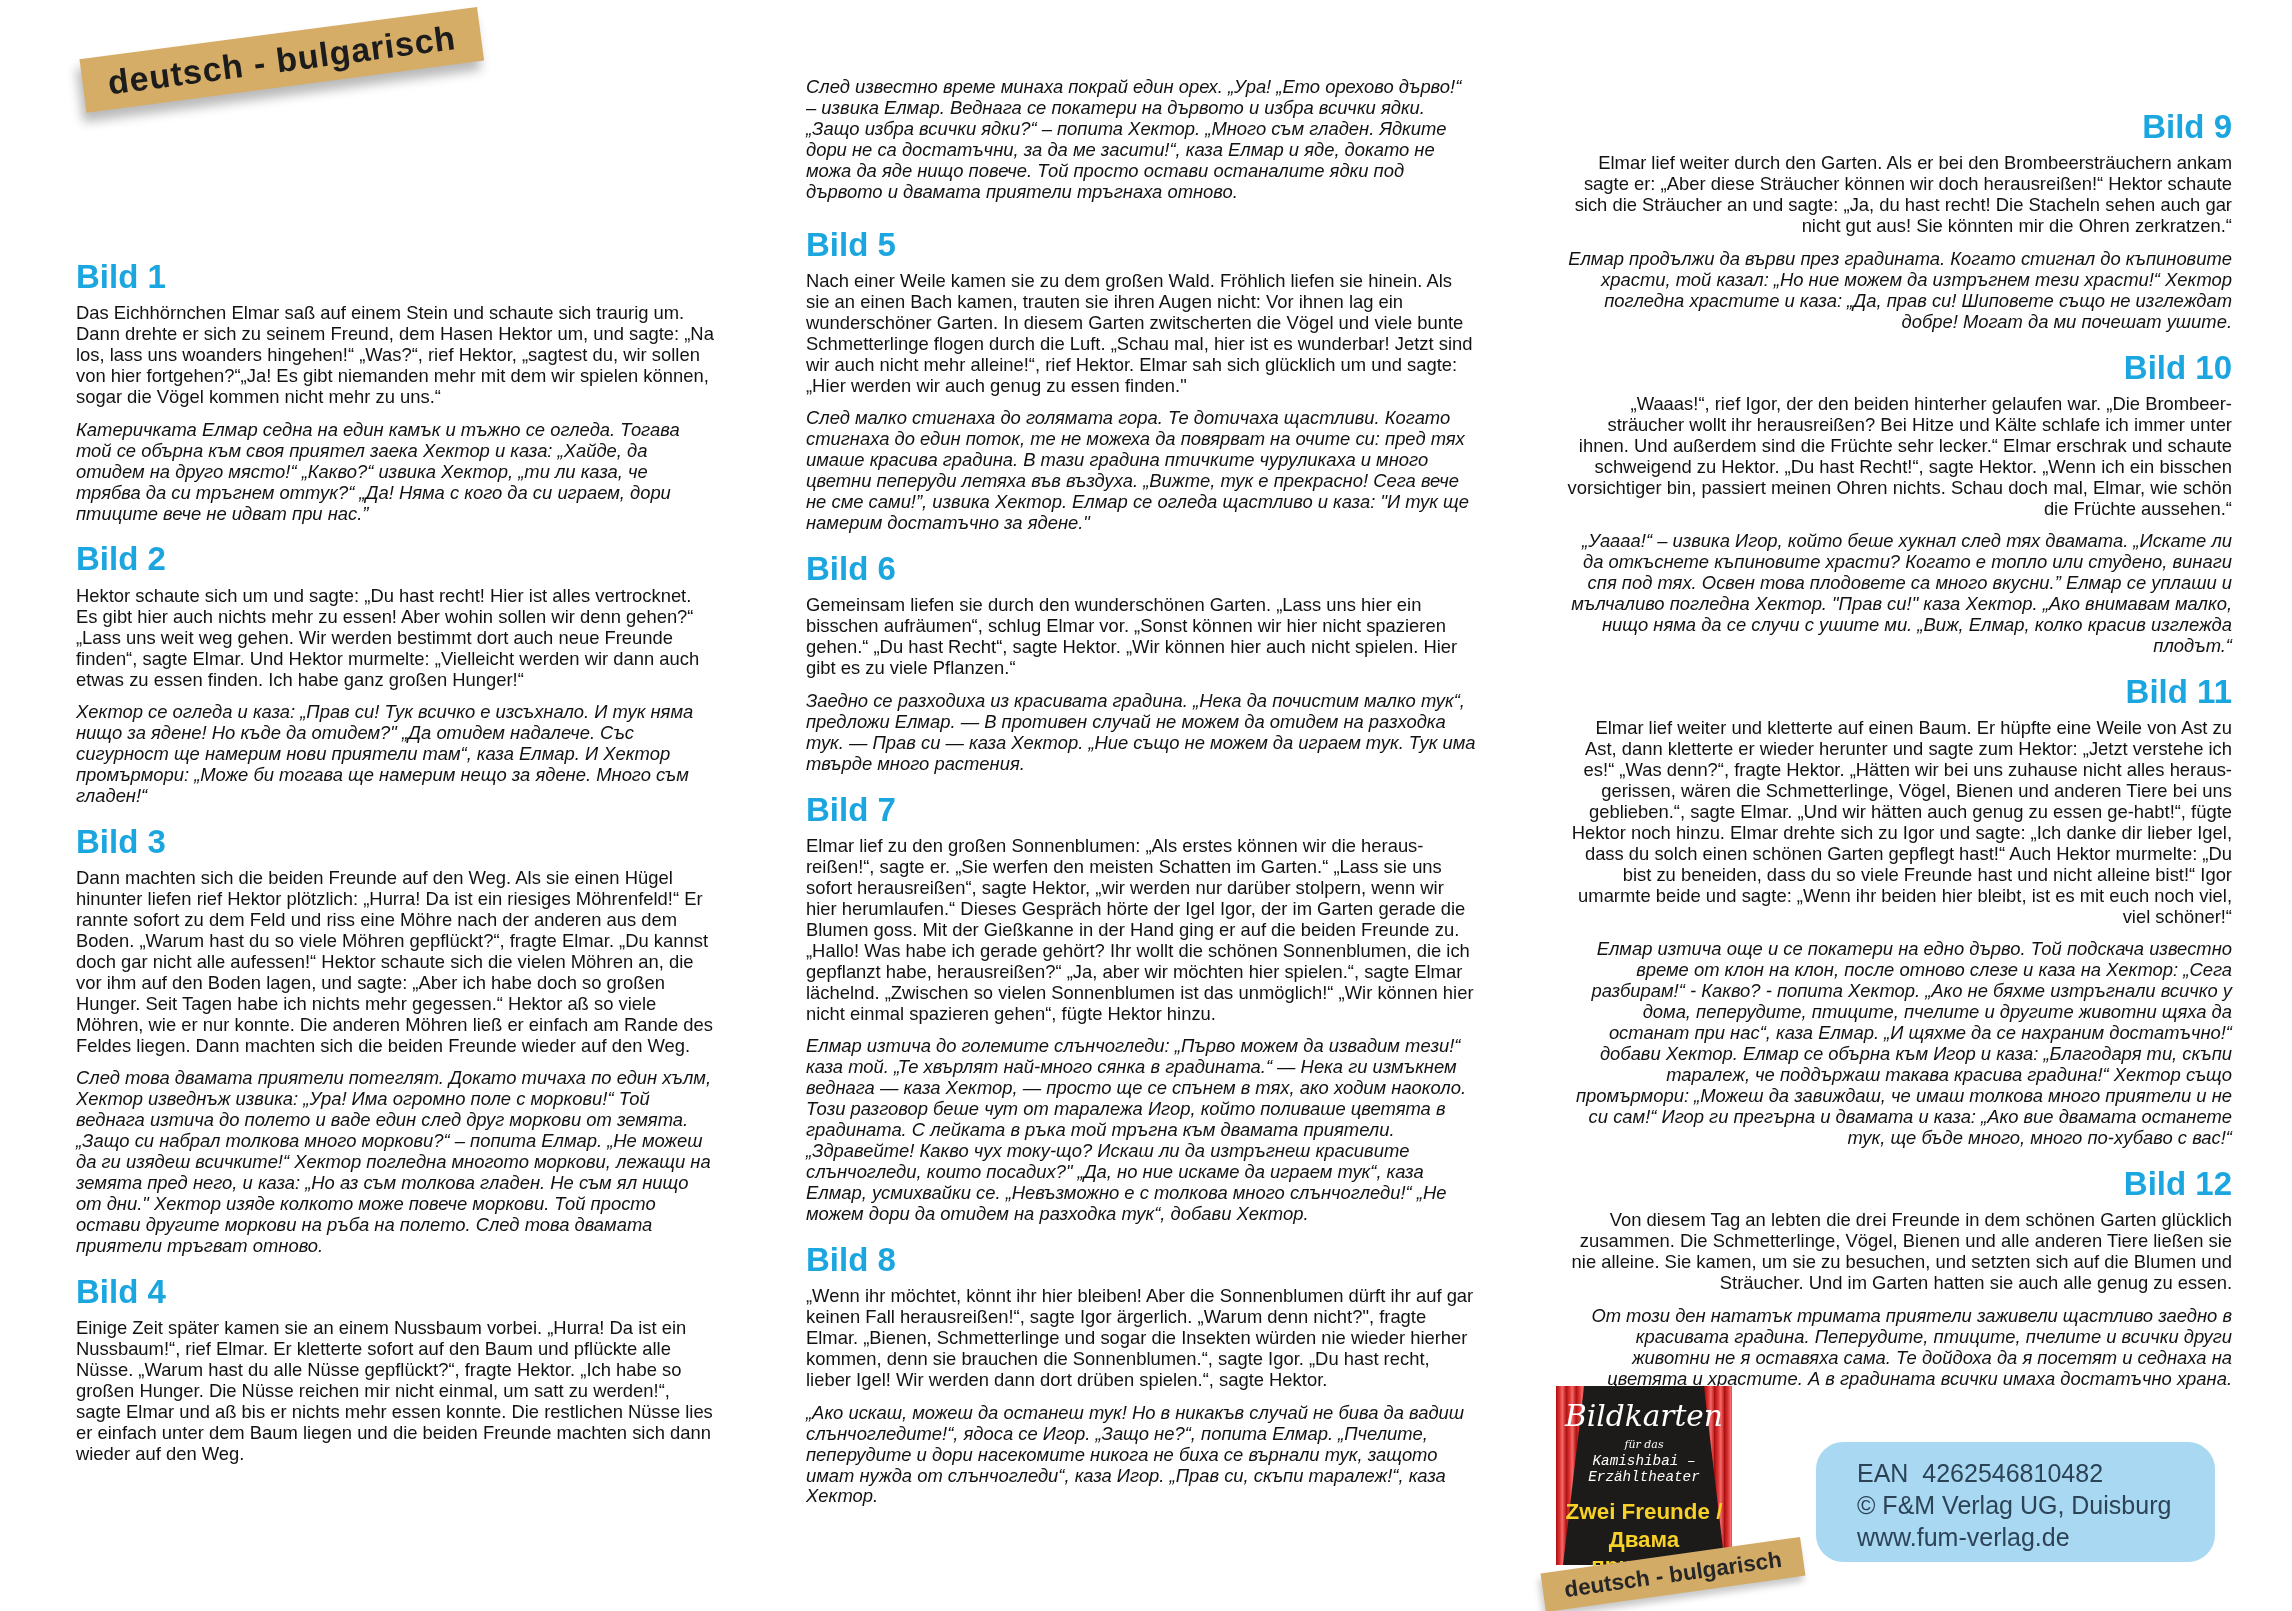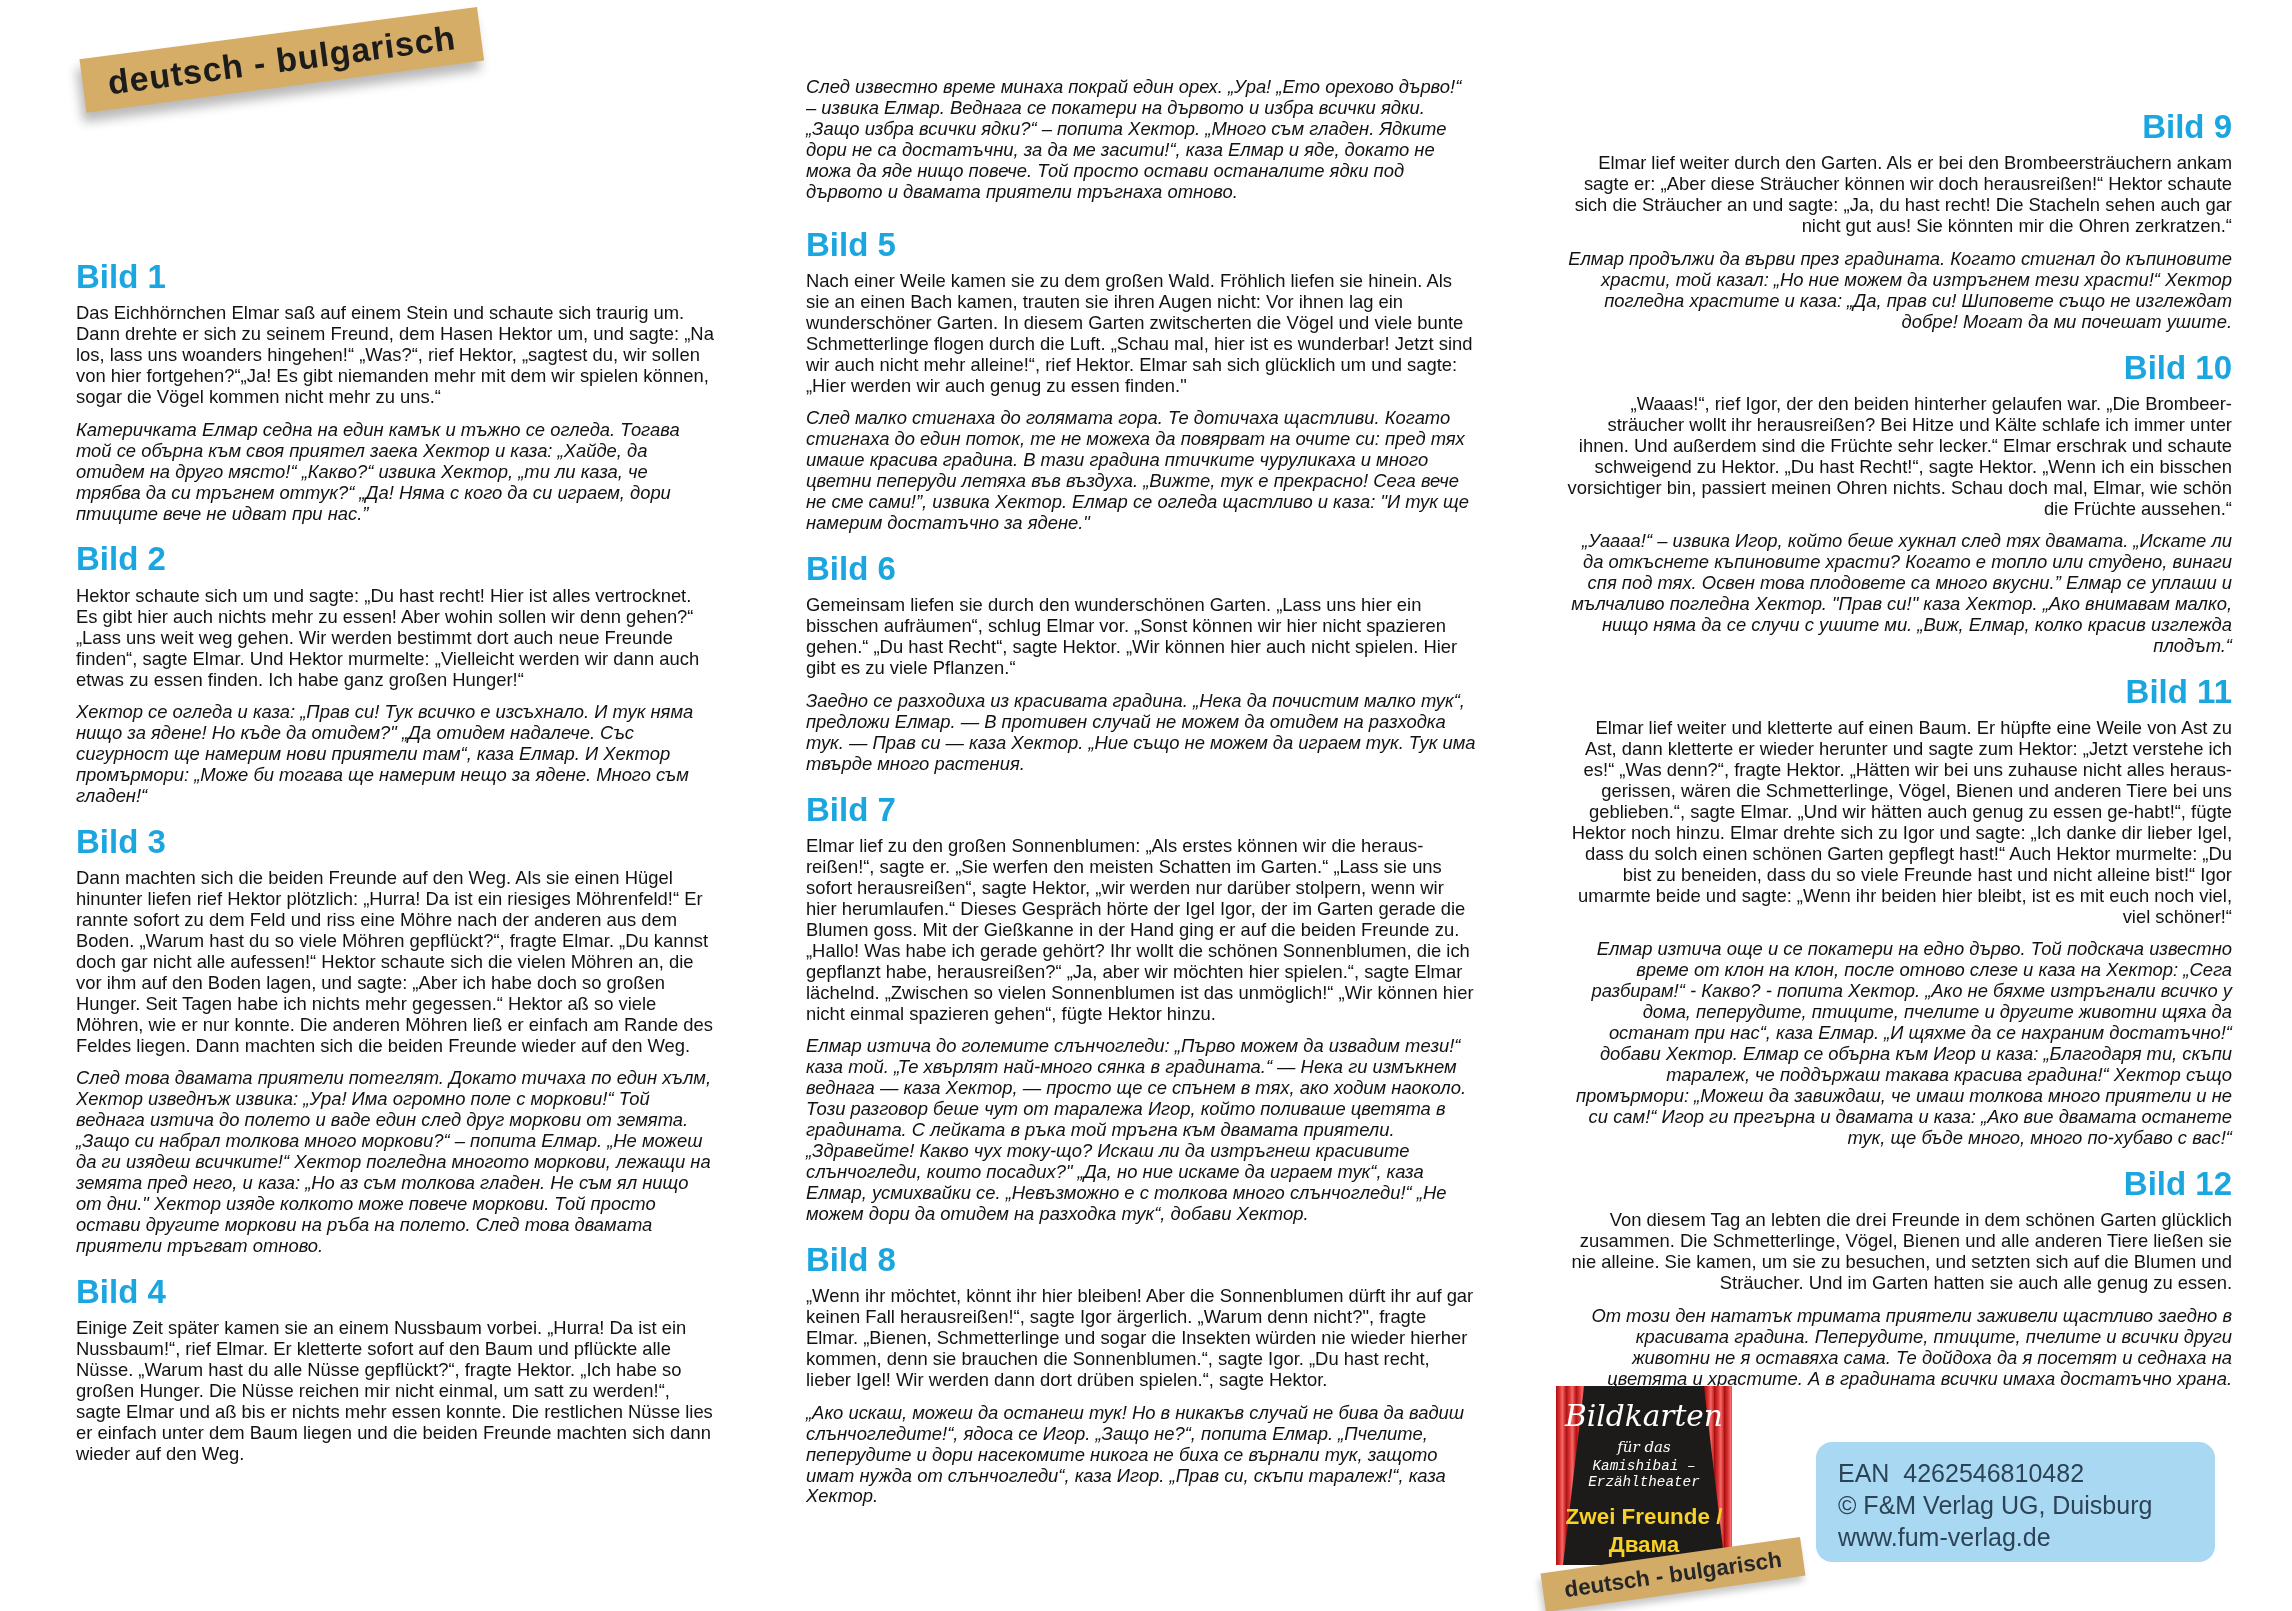--- a/index.html
+++ b/index.html
@@ -34,37 +34,37 @@
   .curtain {
     position:absolute; inset:0;
     background:repeating-linear-gradient(90deg,#a80f0f 0px,#e03131 3.6px,#f46a6a 6.3px,#c01818 9.9px);
   }
   .stage {
     position:absolute; inset:0; background:#1d1b1a;
     clip-path:polygon(16% 0, 84% 0, 96% 100%, 4% 100%);
   }
   .logo-content { position:absolute; inset:0; text-align:center; padding-top:12.5px; }
   .logo-bildkarten { font-family:"DejaVu Serif", serif; font-style:italic; font-size:29.6px; color:#ffffff; }
-  .logo-fuer { font-family:"DejaVu Serif", serif; font-style:italic; font-size:15px; color:#ffffff; margin-top:5.4px; }
+  .logo-fuer { font-family:"DejaVu Serif", serif; font-style:italic; font-size:11px; color:#ffffff; margin-top:5.4px; }
   .logo-kami { font-family:Liberation Mono, monospace; font-style:italic; font-size:14.3px; color:#ffffff; margin-top:1.8px; }
   .logo-title-de { font-size:22.4px; font-weight:bold; color:#f7d028; margin-top:14.3px; }
   .logo-title-bg { font-size:22.4px; font-weight:bold; color:#f7d028; margin-top:1.8px; }
   .logo-band {
     position:absolute; left:-14.3px; bottom:-29px; width:262px; height:39px;
     background:#d2ab67; transform:rotate(-8deg);
     display:flex; align-items:center; justify-content:center;
     box-shadow:-2.7px 5.4px 7.2px rgba(0,0,0,0.22);
   }
   .logo-band span { font-size:22.4px; font-weight:bold; color:#262626; }
 
   
   .ean-box {
     position:absolute; left:1816px; top:1442px; width:399px; height:120px;
-    background:#a9d8f2; border-radius:16px; box-sizing:border-box;
-    padding:15px 22px; color:#2c4356;
+    background:#a9d8f2; border-radius:27px; box-sizing:border-box;
+    padding:15px 41px; color:#2c4356;
   }
   .ean-box div { font-size:25px; line-height:32px; white-space:pre-wrap; }
 </style>
 </head>
 <body>
 
 <div class="page">
 
   <div class="banner">
     <span>deutsch - bulgarisch</span>

